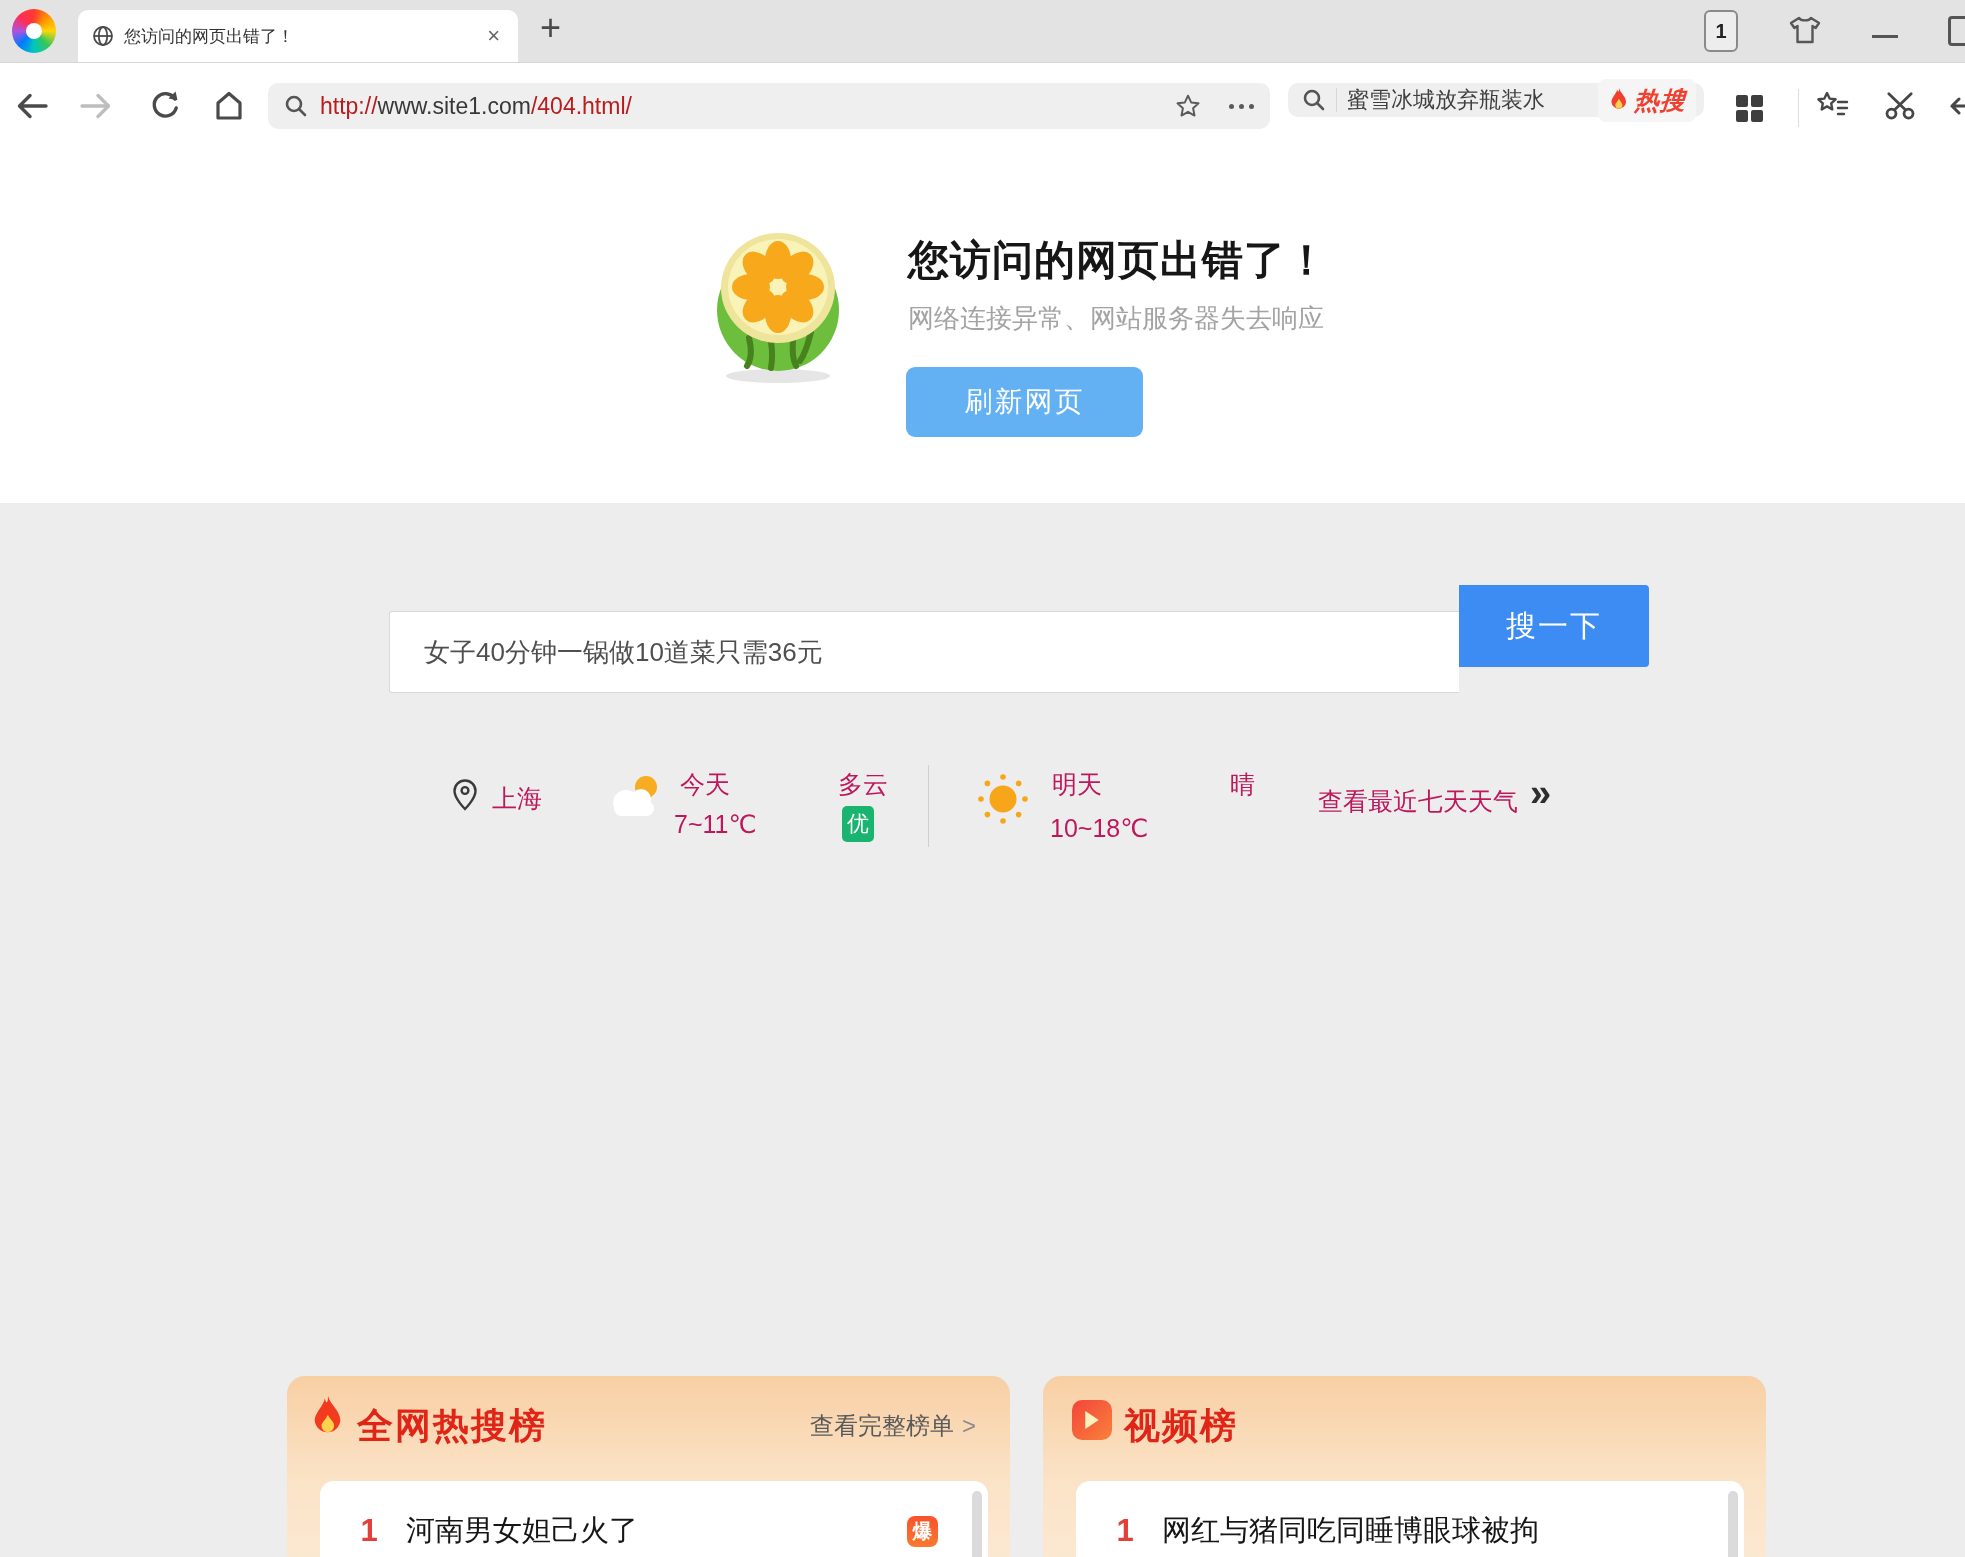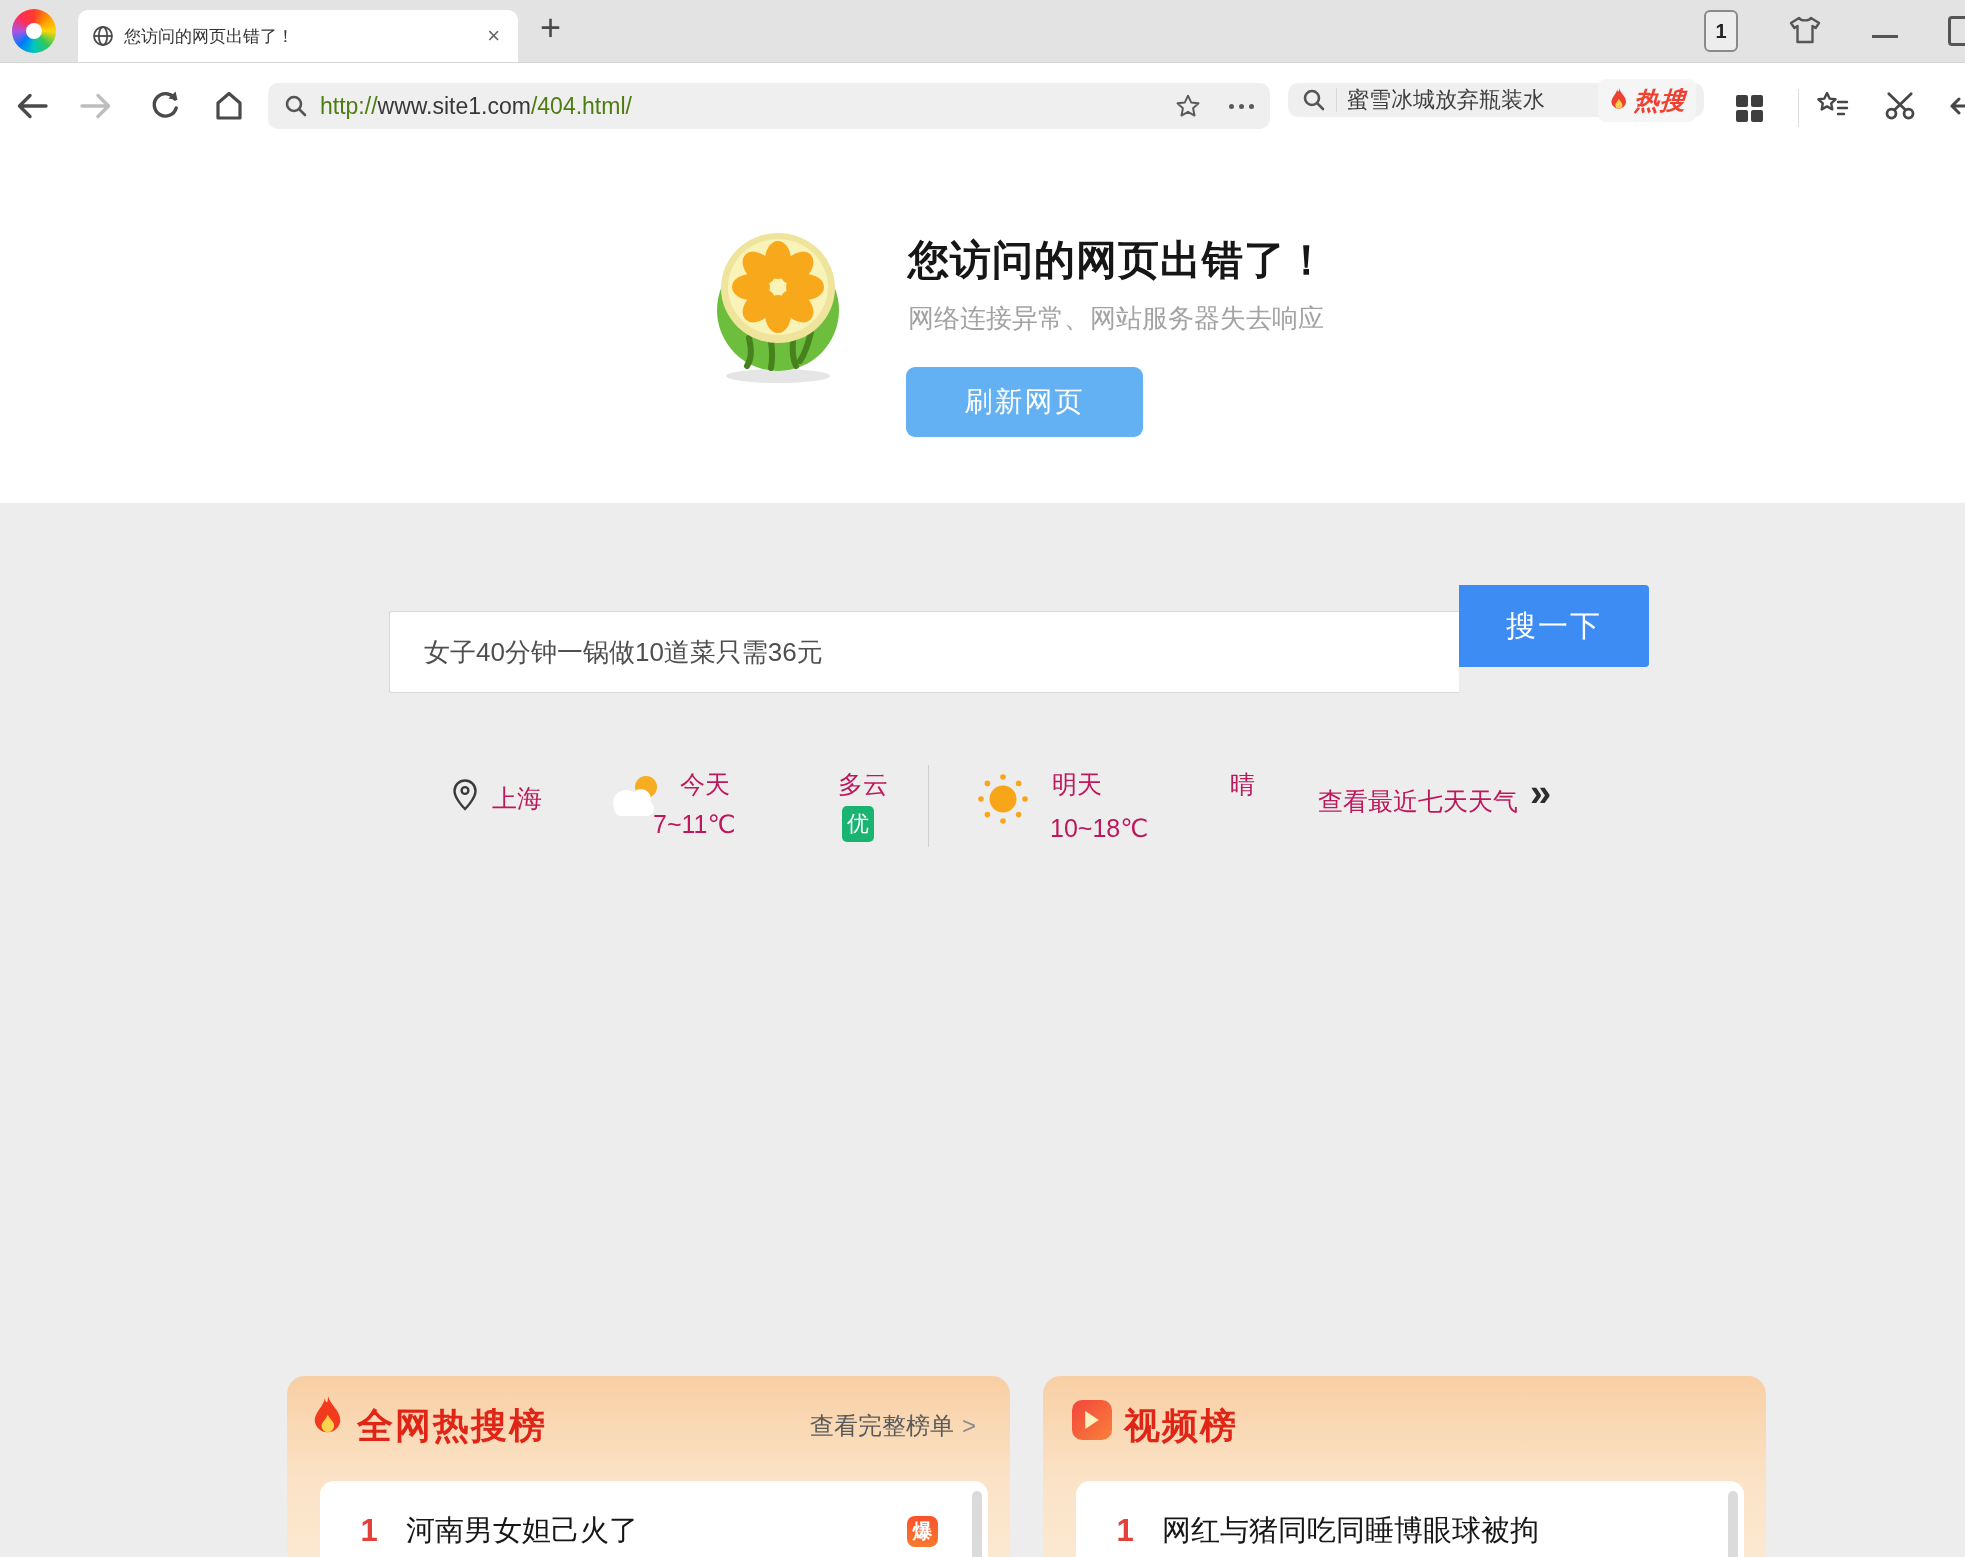--- a/index.html
+++ b/index.html
@@ -20,21 +20,21 @@
   .tabcount{position:absolute;left:1704px;top:10px;width:30px;height:38px;border:2px solid #8A8A8A;border-radius:6px;
     display:flex;align-items:center;justify-content:center;font-size:20px;font-weight:bold;color:#222;background:#EDEDED;}
   .minbar{position:absolute;left:1872px;top:35px;width:26px;height:3px;background:#555;}
   .maxbox{position:absolute;left:1948px;top:16px;width:30px;height:30px;border:3px solid #555;border-radius:4px;box-sizing:border-box;background:transparent;}
 
   
   .toolbar{position:absolute;left:0;top:63px;width:1965px;height:69px;background:#fff;}
   .tico{position:absolute;}
   .urlbar{position:absolute;left:268px;top:20px;width:1002px;height:46px;background:#EFEFEF;border-radius:10px;
     display:flex;align-items:center;padding:0 16px;box-sizing:border-box;}
-  .u-scheme,.u-path{font-size:23px;color:#4d7c0f;}
+  .u-scheme,.u-path{font-size:23px;color:#b91c1c;}
   .u-host{font-size:23px;color:#383838;}
   .urlbar .sp{flex:1;}
   .dots{display:flex;gap:5px;margin-left:28px;}
   .dots i{width:5px;height:5px;border-radius:50%;background:#5A5A5A;}
   .quicksearch{position:absolute;left:1288px;top:20px;width:416px;height:34px;background:#EFEFEF;border-radius:10px;
     display:flex;align-items:center;padding:0 8px 0 14px;box-sizing:border-box;}
   .qdiv{width:1px;height:24px;background:#D8D8D8;margin:0 10px;}
   .qtext{font-size:22px;color:#3F3F3F;flex:1;white-space:nowrap;overflow:hidden;}
   .hotchip{display:flex;align-items:center;gap:4px;background:#F5F5F5;border-radius:8px;padding:5px 10px;}
   .hotlabel{font-size:25px;font-weight:800;font-style:italic;color:#F0402F;transform:skewX(-4deg);letter-spacing:1px;}
@@ -264,21 +264,21 @@
         <svg width="62" height="52" viewBox="0 0 62 52">
           <circle cx="42" cy="15" r="11" fill="#F7AC21"></circle>
           <g fill="#FFFFFF">
             <circle cx="22" cy="31" r="13"></circle>
               <circle cx="37" cy="27" r="10"></circle>
               <rect x="10" y="29" width="40" height="15" rx="7.5"></rect>
           </g>
         </svg>
       </span>
       <span class="wtext" style="left:680px;top:58px;">今天</span>
-      <span class="wtext" style="left:653px;top:100px;">7~11℃</span>
+      <span class="wtext" style="left:674px;top:100px;">7~11℃</span>
       <span class="wtext" style="left:838px;top:58px;">多云</span>
       <span class="aqi">优</span>
 
       <span class="wdiv"></span>
 
       <span class="abs" style="left:976px;top:62px;">
         <svg width="54" height="54" viewBox="0 0 54 54" fill="#F7A519">
           <circle cx="27" cy="27" r="13.5"></circle>
           <circle cx="27" cy="5" r="2.8"></circle>
             <circle cx="27" cy="49" r="2.8"></circle>

